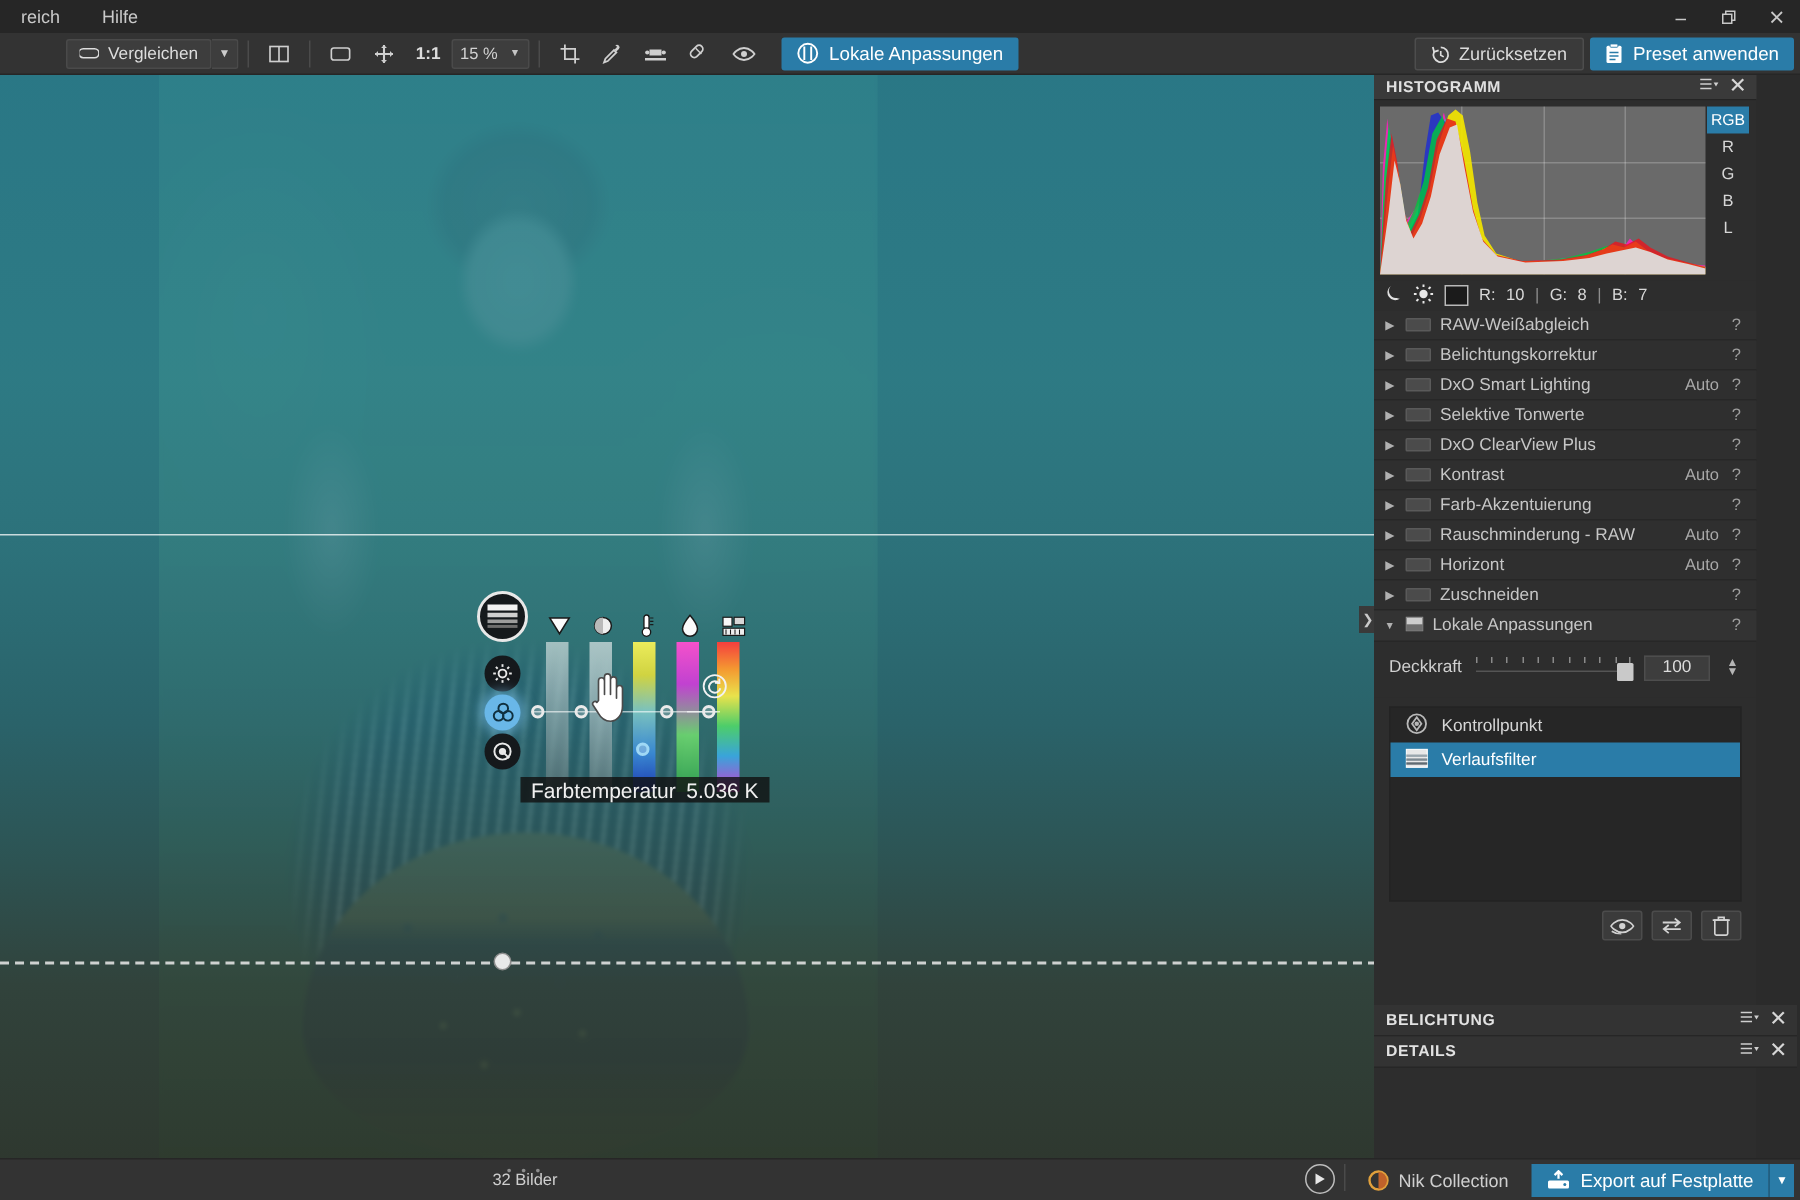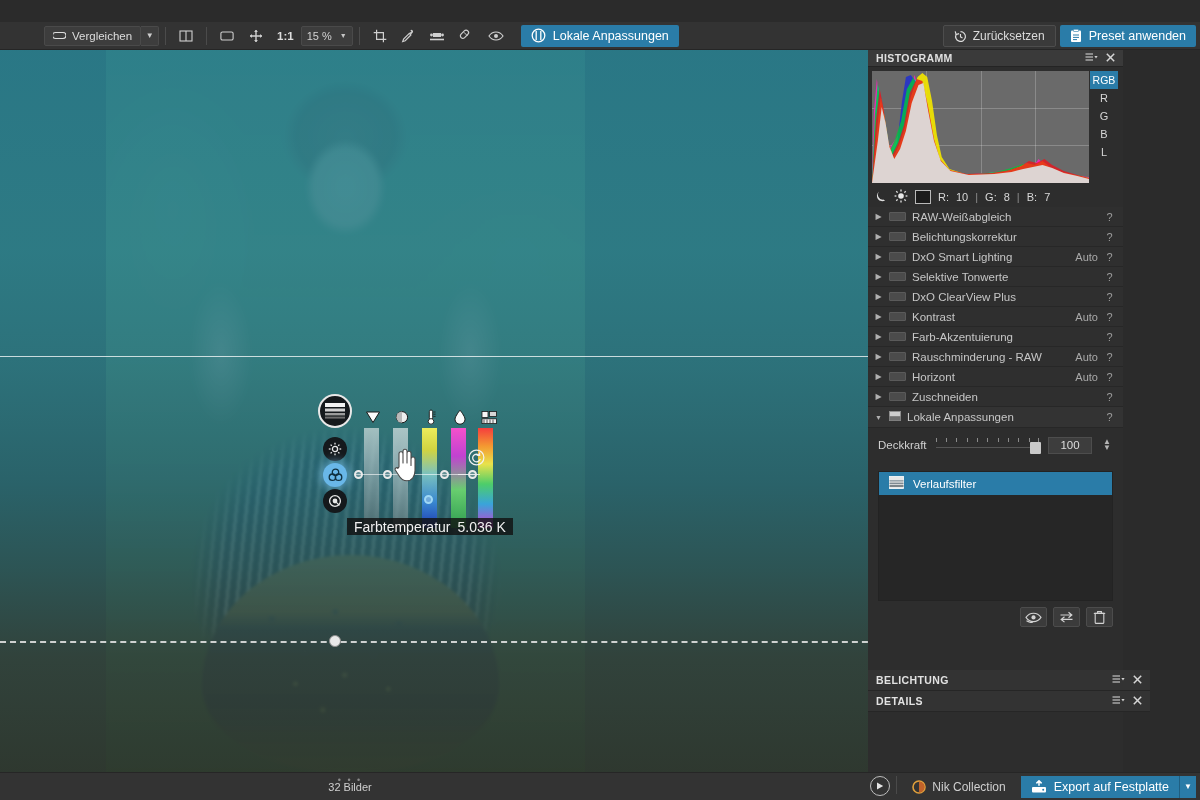--- a/index.html
+++ b/index.html
@@ -68,21 +68,21 @@
     background:rgba(255,255,255,.25);}
   .sl-axis{position:absolute;height:1px;background:rgba(255,255,255,.6);}
   .la-tip{position:absolute;left:29px;top:124px;height:17px;background:rgba(18,18,18,.82);
     display:flex;align-items:center;gap:7px;padding:0 7px;color:#f0f0f0;font-size:14px;white-space:nowrap;}
   .reset-circ{position:absolute;left:150px;top:55px;width:17px;height:17px;border-radius:50%;
     display:flex;align-items:center;justify-content:center;color:#f2f2f2;}
 
   .cursor-hand{position:absolute;left:392px;top:397px;width:26px;height:36px;}
 
   
-  .rpanel{position:absolute;left:868px;top:50px;width:255px;height:722px;background:#2d2d2d;}
+  .rpanel{position:absolute;left:916px;top:50px;width:255px;height:722px;background:#2d2d2d;}
   .pheader{height:17px;background:#3a3a3a;display:flex;align-items:center;padding:0 8px;
     font-size:10.5px;font-weight:bold;letter-spacing:.4px;color:#e0e0e0;border-bottom:1px solid #242424;}
   .pheader .sp{margin-left:auto;display:flex;align-items:center;gap:8px;color:#cfcfcf;}
 
   .histo-wrap{position:relative;height:120px;background:#2d2d2d;padding:4px 4px 0 4px;display:flex;}
   .histo{position:relative;flex:1;height:112px;background:#6a6a6a;}
   .histo .grid-v{position:absolute;top:0;bottom:0;width:1px;background:rgba(255,255,255,.22);}
   .histo .grid-h{position:absolute;left:0;right:0;height:1px;background:rgba(255,255,255,.22);}
   .chan-col{width:30px;display:flex;flex-direction:column;align-items:center;padding-top:0px;}
   .chan{width:28px;height:18px;display:flex;align-items:center;justify-content:center;font-size:11px;color:#d6d6d6;}
@@ -138,20 +138,43 @@
   .exp-car{height:22px;width:17px;background:#2a7ca8;display:flex;align-items:center;justify-content:center;color:#fff;
     border-left:1px solid #1f6displaced;}
   .vline{width:1px;height:18px;background:#4a4a4a;}
   svg{shape-rendering:geometricPrecision;}
 </style>
 </head>
 <body>
 
 <div class="app">
 
+  <div class="titlebar">
+    <div class="menu-item">reich</div>
+    <div class="menu-item">Hilfe</div>
+    <div class="win-ctrls">
+      <div class="win-btn">
+        <svg width="11" height="11" viewBox="0 0 11 11">
+            <line x1="2" y1="7" x2="9" y2="7" stroke="#c8c8c8" stroke-width="1"></line>
+          </svg>
+      </div>
+      <div class="win-btn">
+        <svg width="11" height="11" viewBox="0 0 11 11">
+          <rect x="1.5" y="3.5" width="6" height="6" fill="none" stroke="#c8c8c8" stroke-width="1"></rect>
+          <polyline points="3.5,3.5 3.5,1.5 9.5,1.5 9.5,7.5 7.5,7.5" fill="none" stroke="#c8c8c8" stroke-width="1"></polyline>
+        </svg>
+      </div>
+      <div class="win-btn">
+        <svg width="11" height="11" viewBox="0 0 11 11">
+          <line x1="2" y1="2" x2="9" y2="9" stroke="#c8c8c8" stroke-width="1.2"></line>
+          <line x1="9" y1="2" x2="2" y2="9" stroke="#c8c8c8" stroke-width="1.2"></line>
+        </svg>
+      </div>
+    </div>
+  </div>
 
   <div class="toolbar">
     <div style="width:44px"></div>
     <div class="tb-btn">
       <span class="ico">
         <svg width="13" height="11" viewBox="0 0 13 11">
             <path d="M2.5 2.5h7.5a1.6 1.6 0 0 1 0 6H2.5a1.6 1.6 0 0 1 0-6z" fill="none" stroke="#ddd" stroke-width="1.1"></path>
           </svg>
       </span>
       <span>Vergleichen</span>
@@ -603,20 +626,30 @@
         </span>
         <span class="numbox">100</span>
         <span class="spin">
             <span>▲</span>
             <span>▼</span>
           </span>
       </div>
     </div>
 
     <div class="masklist">
+      <div class="mask-item">
+        <span>
+          <svg width="15" height="15" viewBox="0 0 15 15">
+              <circle cx="7.5" cy="7.5" r="6.2" fill="none" stroke="#b8b8b8" stroke-width="1.2"></circle>
+              <polygon points="7.5,3.2 10.6,7.5 7.5,11.8 4.4,7.5" fill="none" stroke="#b8b8b8" stroke-width="1.2"></polygon>
+              <circle cx="7.5" cy="7.5" r="1.5" fill="#b8b8b8"></circle>
+            </svg>
+        </span>
+        <span>Kontrollpunkt</span>
+      </div>
       <div class="mask-item sel">
         <span>
           <svg width="15" height="13" viewBox="0 0 15 13">
               <rect x="0.5" y="0.5" width="14" height="12" fill="#e8e8e8" stroke="#ffffff" stroke-width=".8"></rect>
               <rect x="0.5" y="4" width="14" height="1.6" fill="#9aa6ad"></rect>
               <rect x="0.5" y="6.6" width="14" height="1.6" fill="#7e8a92"></rect>
               <rect x="0.5" y="9.2" width="14" height="1.6" fill="#606b72"></rect>
             </svg>
         </span>
         <span>Verlaufsfilter</span>

